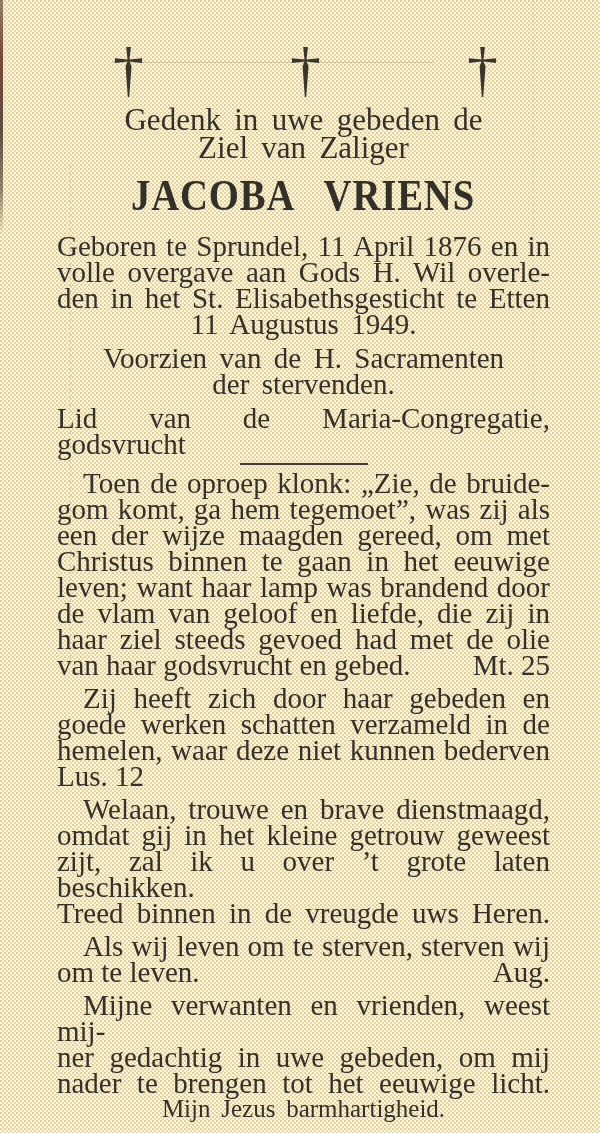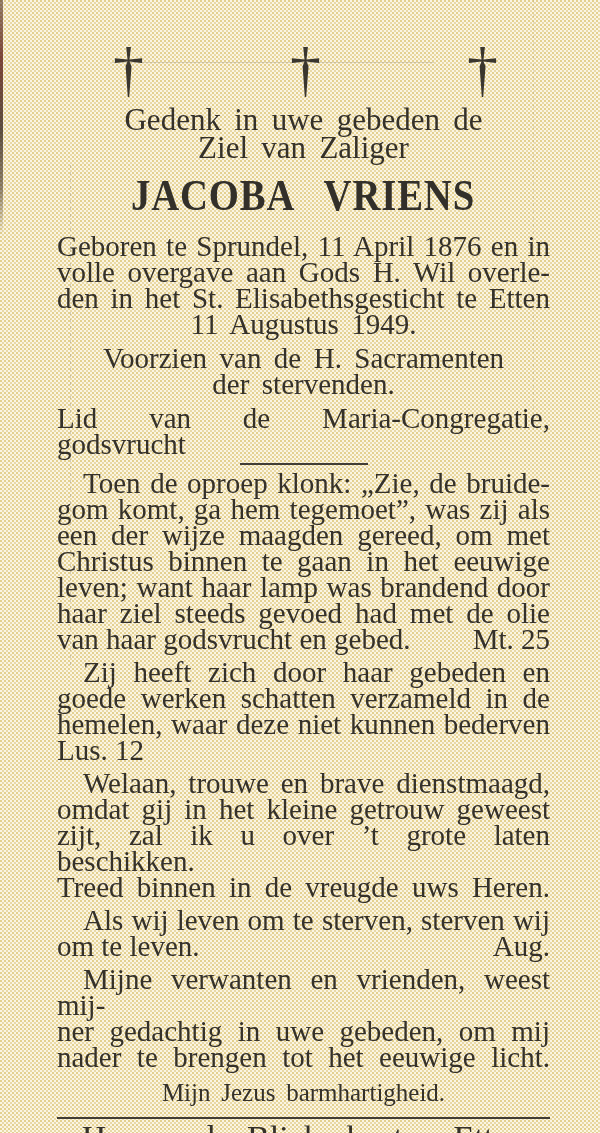--- a/index.html
+++ b/index.html
@@ -87,21 +87,21 @@
   .p2 { margin-top: 8px; }
   .p3 { margin-top: 8px; }
 
   .divider-short {
     width: 128px;
     margin: 6px auto 5px;
     border-top: 2px solid #413d35;
   }
 
   .p5, .p6, .p7, .p8 { margin-top: 7px; }
-  .closing { margin-top: 10px; }
+  .closing { margin-top: 0; }
   .closing .ln { font-size: 25px; }
 
   .divider-long {
     width: 100%;
     margin: 11px auto 0;
     border-top: 2px solid #413d35;
   }
   .footer-line { margin-top: 4px; }
   .footer-line .ln { font-size: 34px; line-height: 30px; word-spacing: 0.25em; }
 </style>
@@ -149,20 +149,21 @@
     </div>
 
     <div class="divider-short"></div>
 
     <div class="p4">
       <div class="ln j ind">Toen de oproep klonk: „Zie, de bruide-</div>
       <div class="ln j">gom komt, ga hem tegemoet”, was zij als</div>
       <div class="ln j">een der wijze maagden gereed, om met</div>
       <div class="ln j">Christus binnen te gaan in het eeuwige</div>
       <div class="ln j">leven; want haar lamp was brandend door</div>
+      <div class="ln j">de vlam van geloof en liefde, die zij in</div>
       <div class="ln j">haar ziel steeds gevoed had met de olie</div>
       <div class="ln split">
         <span>van haar godsvrucht en gebed.</span>
         <span>Mt. 25</span>
       </div>
     </div>
 
     <div class="p5">
       <div class="ln j ind">Zij heeft zich door haar gebeden en</div>
       <div class="ln j">goede werken schatten verzameld in de</div>

